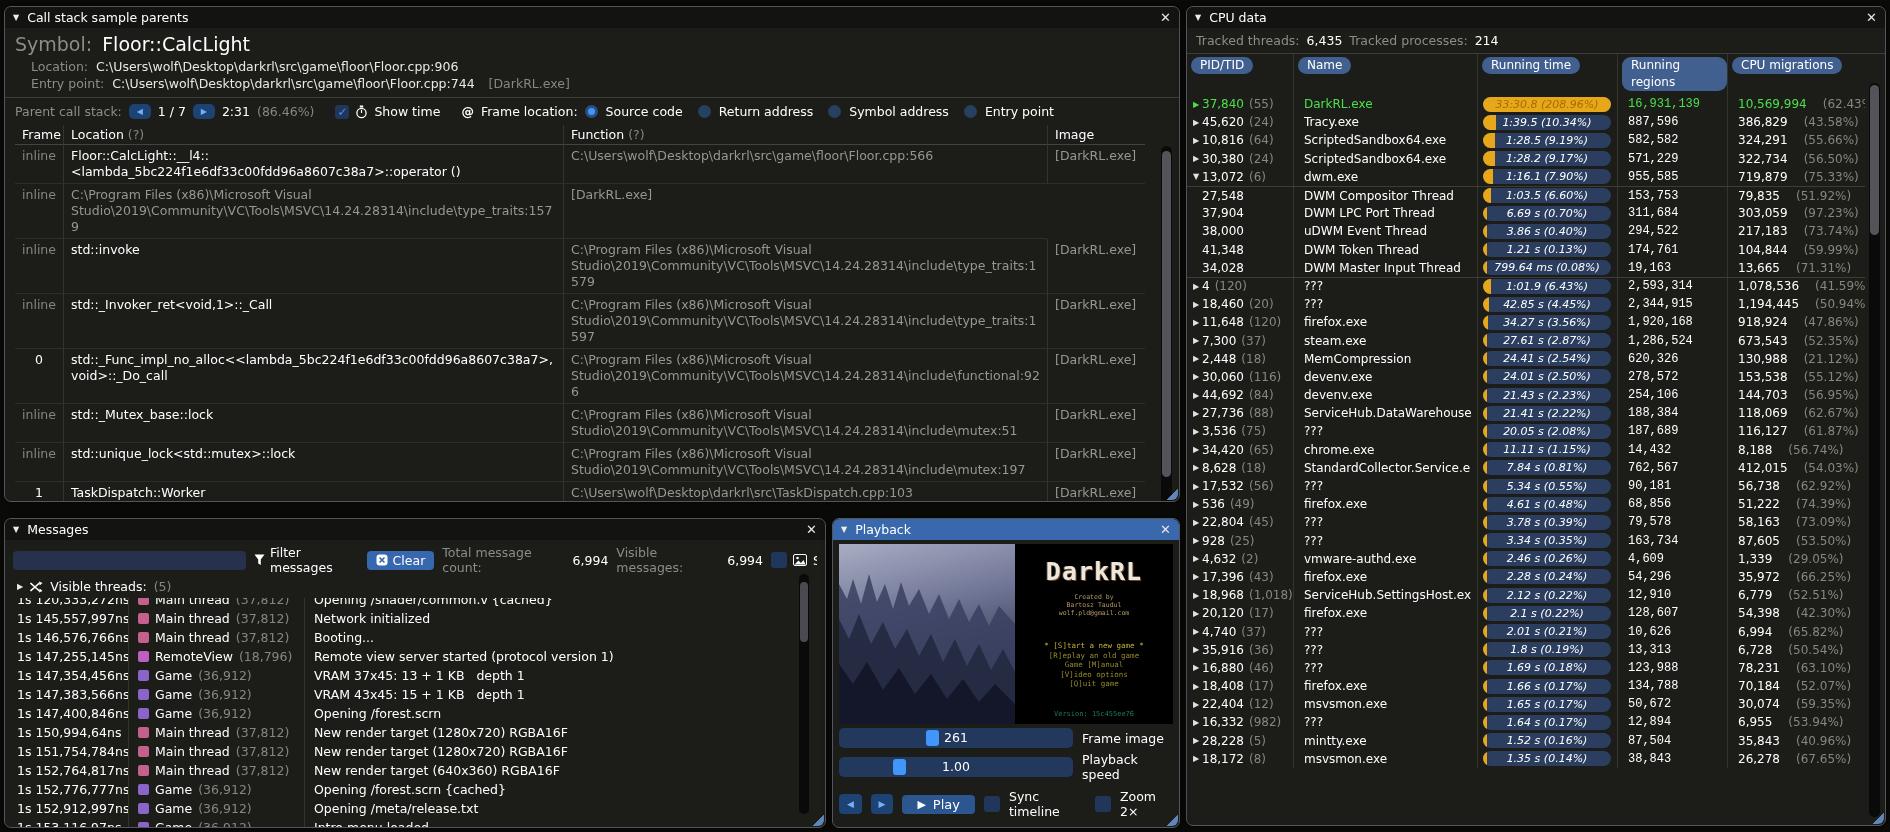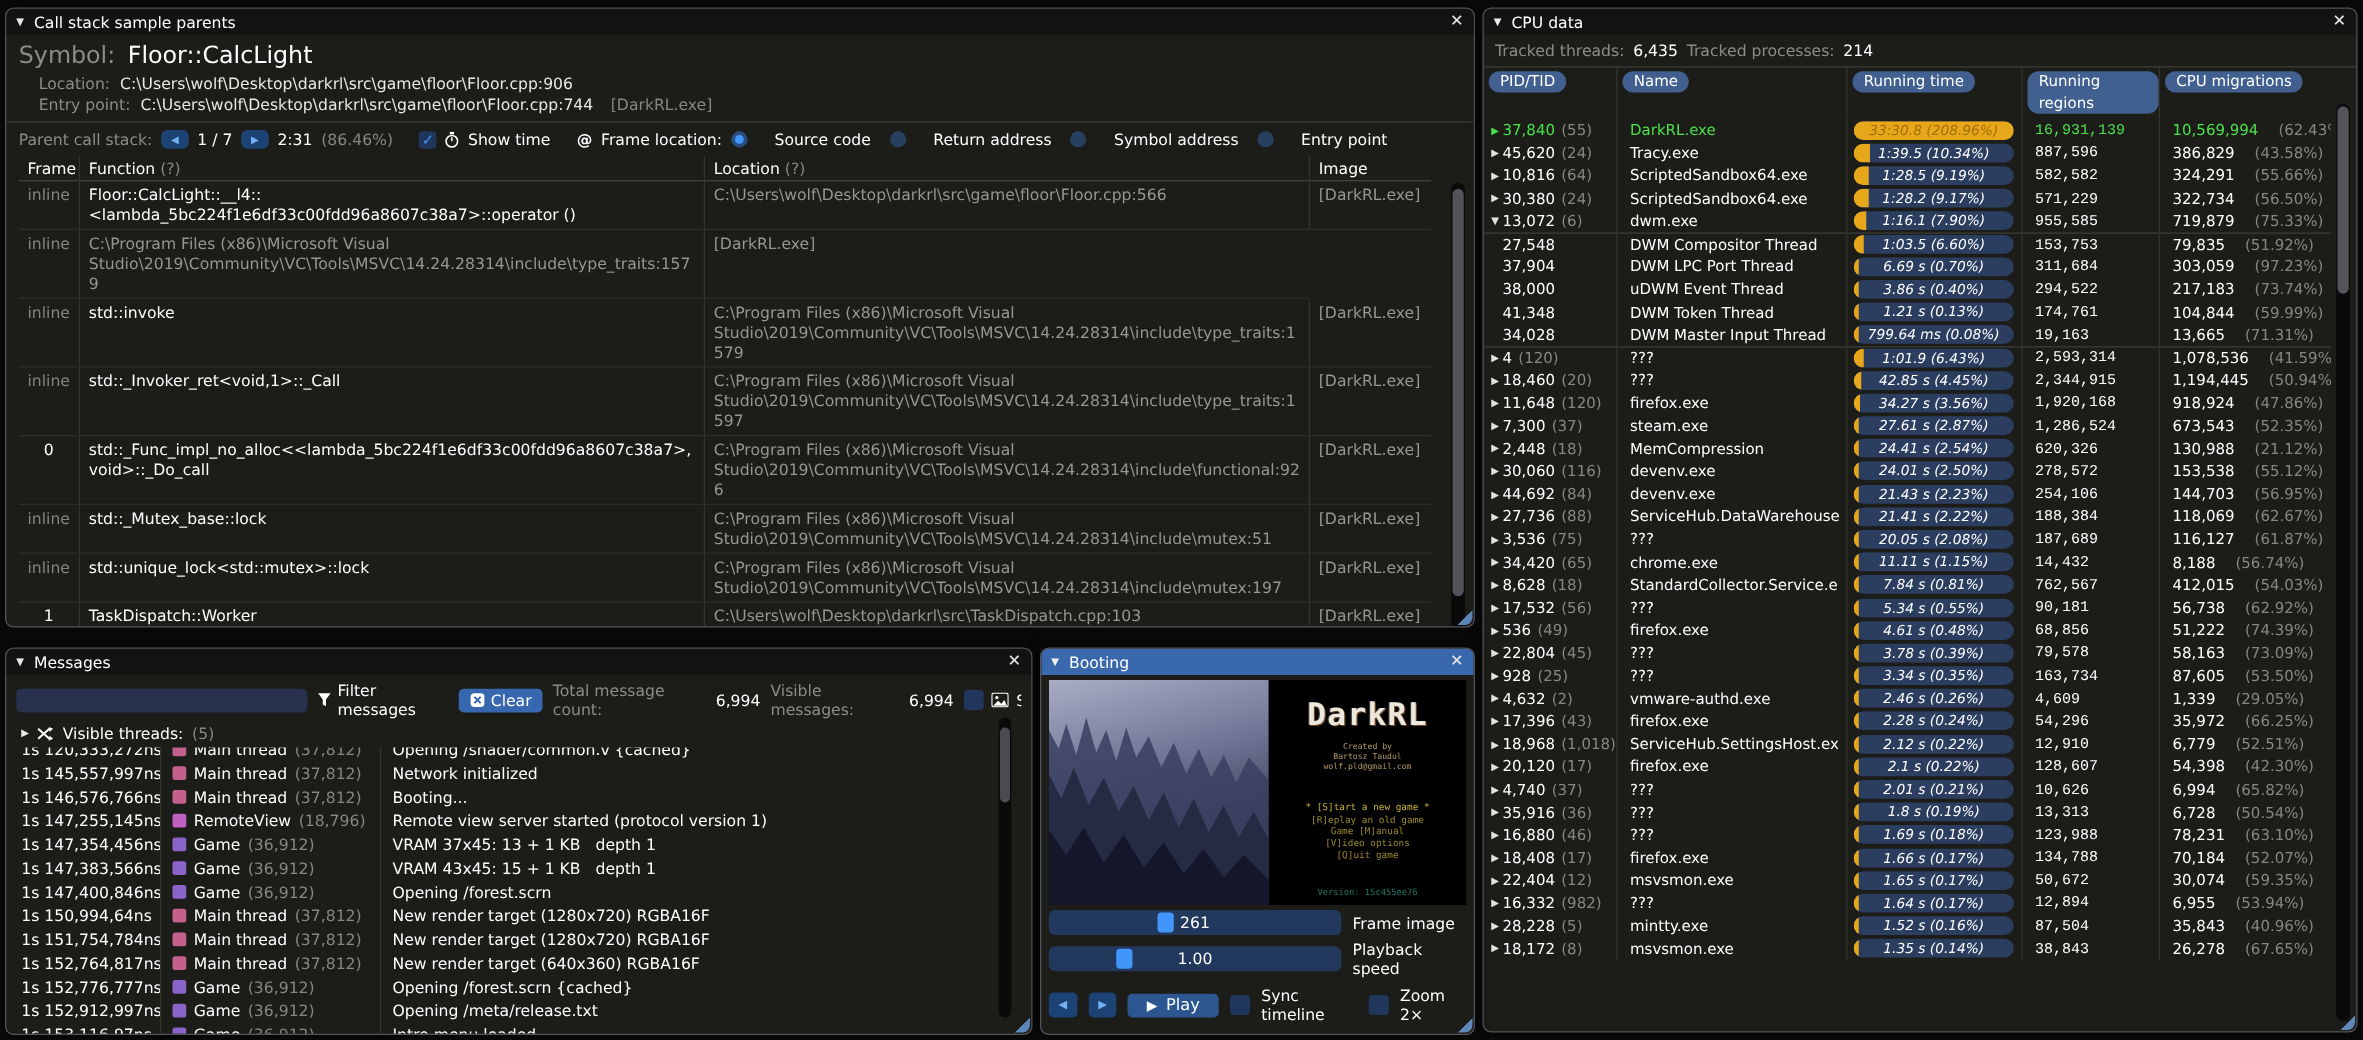--- a/index.html
+++ b/index.html
@@ -46,21 +46,21 @@
   .hsep { border-top:1px solid #3e3e39; margin:6px -10px 4px; }
   .cs-toolbar { display:flex; align-items:center; gap:7px; padding:2px 0 6px; }
   .nav-btn { width:22px; height:15px; background:#1d4375; border-radius:5px;
     display:flex; align-items:center; justify-content:center; color:#74b0f4; font-size:8px; }
   .checkbox { width:14px; height:14px; background:#20365a; border-radius:3px; flex:none;
     display:flex; align-items:center; justify-content:center; color:#4296fa; font-size:12px; font-weight:bold; }
   .radio { width:13px; height:13px; border-radius:50%; background:#27405f; flex:none;
     display:flex; align-items:center; justify-content:center; }
   .radio.sel { background:#2a4f7f; }
   .radio.sel::after { content:""; width:7px; height:7px; border-radius:50%; background:#4296fa; }
-  .radio-item { display:flex; align-items:center; gap:22px; margin-right:8px; }
+  .radio-item { display:flex; align-items:center; gap:8px; margin-right:8px; }
   .gap-l { margin-left:14px; }
   .cs-table { margin-right:24px; }
   .cs-head, .cs-row { display:grid; grid-template-columns:48px 500px 484px 1fr; }
   .cs-head > div { padding:2px 7px; border-bottom:1px solid #434340; }
   .cs-head > div + div { border-left:1px solid #34342f; }
   .cs-row > div { padding:3px 7px; border-bottom:1px solid #2d2d29; line-height:16px; overflow-wrap:anywhere; }
   .cs-row > div + div { border-left:1px solid #34342f; }
   .frame-cell { text-align:center; }
   .frame-cell.dimf { color:#85857e; }
   .loc-cell, .img-cell { color:#97978f; }
@@ -196,22 +196,22 @@
 
         <span class="radio-item">
           <span class="radio"></span>
           <span>Entry point</span>
         </span>
 
     </div>
     <div class="cs-table">
       <div class="cs-head">
         <div class="frame-cell">Frame</div>
+        <div><span>Location</span> <span class="dim">(?)</span></div>
         <div><span>Function</span> <span class="dim">(?)</span></div>
-        <div><span>Location</span> <span class="dim">(?)</span></div>
         <div>Image</div>
       </div>
 
         <div class="cs-row">
           <div class="frame-cell dimf">inline</div>
           <div class="fn-cell">Floor::CalcLight::__l4::&lt;lambda_5bc224f1e6df33c00fdd96a8607c38a7&gt;::operator ()</div>
           <div class="loc-cell">C:\Users\wolf\Desktop\darkrl\src\game\floor\Floor.cpp:566</div>
           <div class="img-cell">[DarkRL.exe]</div>
         </div>
 
@@ -1228,21 +1228,21 @@
   </div>
   <div class="msg-scroll">
       <div class="handle"></div>
     </div>
   <div class="grip"></div>
 </div>
 
 <div class="panel" id="p-playback">
   <div class="titlebar active">
     <span class="tri">▼</span>
-    <span class="title-text">Booting</span>
+    <span class="title-text">Playback</span>
     <span class="close-x">✕</span>
   </div>
   <div class="pb-image">
     <svg class="pb-forest" viewBox="0 0 176 180" preserveAspectRatio="none">
       <defs>
         <linearGradient id="sky" x1="0" y1="0" x2="0.25" y2="1">
           <stop offset="0" stop-color="#a9adc4"></stop>
             <stop offset="0.45" stop-color="#6e7494"></stop>
             <stop offset="1" stop-color="#23263c"></stop>
         </linearGradient>

